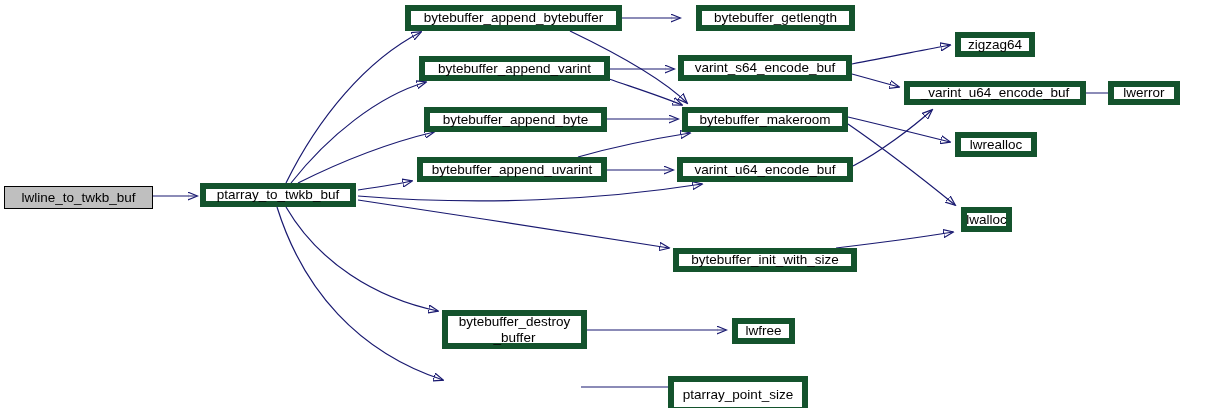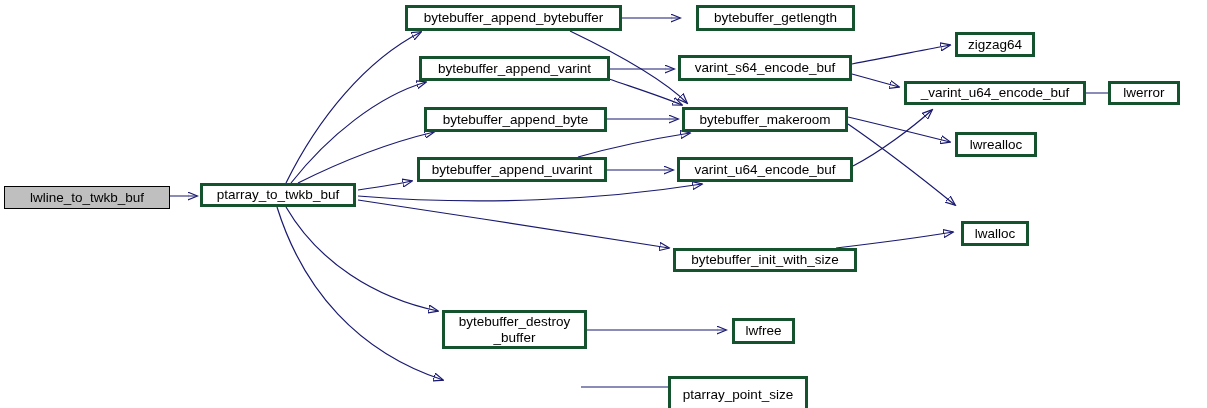--- a/index.html
+++ b/index.html
@@ -2,21 +2,21 @@
 <html><head>
 <meta charset="utf-8">
 <style>
   html,body{margin:0;padding:0;background:#ffffff;}
   body{font-family:"Liberation Sans", sans-serif;}
   #canvas{position:relative;width:1207px;height:408px;background:#ffffff;overflow:hidden;}
   #edges{position:absolute;left:0;top:0;width:1207px;height:408px;}
   #edges path{fill:none;stroke:#191970;stroke-width:1.2px;}
   .node{
     position:absolute;box-sizing:border-box;
-    background:#ffffff;border:3px solid #14532d;
+    background:#ffffff;border:6px solid #14532d;
     display:flex;align-items:center;justify-content:center;
     text-align:center;color:#000000;
     font-size:13.5px;line-height:1.12;white-space:pre-line;
     padding:0 2px;cursor:pointer;
   }
   .node.hl{background:#bfbfbf;border:1.4px solid #000000;}
 </style>
 </head>
 <body>
 
@@ -48,34 +48,34 @@
     <path marker-end="url(#arr)" d="M852,74 L899,87"></path>
     <path marker-end="url(#arr)" d="M1086,93 L1128,93"></path>
     <path marker-end="url(#arr)" d="M848,117 C882,125 918,134 950,142"></path>
     <path marker-end="url(#arr)" d="M848,124 C890,153 928,183 955,205"></path>
     <path marker-end="url(#arr)" d="M853,166 C880,152 912,128 932,110"></path>
     <path marker-end="url(#arr)" d="M836,248 C878,243 922,237 953,232"></path>
     <path marker-end="url(#arr)" d="M587,330 L726,330"></path>
     <path marker-end="url(#arr)" d="M581,387 L688,387"></path>
   </svg>
 
-  <div class="node hl" style="left:4px;top:186px;width:166px;height:23px">lwline_to_twkb_buf</div>
+  <div class="node hl" style="left:4px;top:186px;width:149px;height:23px">lwline_to_twkb_buf</div>
   <div class="node" style="left:200px;top:183px;width:156px;height:24px">ptarray_to_twkb_buf</div>
   <div class="node" style="left:405px;top:5px;width:217px;height:26px">bytebuffer_append_bytebuffer</div>
   <div class="node" style="left:696px;top:5px;width:159px;height:26px">bytebuffer_getlength</div>
   <div class="node" style="left:419px;top:56px;width:191px;height:25px">bytebuffer_append_varint</div>
   <div class="node" style="left:678px;top:55px;width:174px;height:26px">varint_s64_encode_buf</div>
   <div class="node" style="left:955px;top:32px;width:80px;height:25px">zigzag64</div>
   <div class="node" style="left:904px;top:81px;width:182px;height:24px">_varint_u64_encode_buf</div>
   <div class="node" style="left:1108px;top:81px;width:72px;height:24px">lwerror</div>
   <div class="node" style="left:424px;top:107px;width:183px;height:25px">bytebuffer_append_byte</div>
   <div class="node" style="left:682px;top:107px;width:166px;height:25px">bytebuffer_makeroom</div>
   <div class="node" style="left:955px;top:132px;width:82px;height:25px">lwrealloc</div>
   <div class="node" style="left:417px;top:157px;width:190px;height:25px">bytebuffer_append_uvarint</div>
   <div class="node" style="left:677px;top:157px;width:176px;height:25px">varint_u64_encode_buf</div>
-  <div class="node" style="left:961px;top:221px;width:68px;height:25px">lwalloc</div>
+  <div class="node" style="left:961px;top:207px;width:51px;height:25px">lwalloc</div>
   <div class="node" style="left:673px;top:248px;width:184px;height:24px">bytebuffer_init_with_size</div>
   <div class="node" style="left:442px;top:310px;width:145px;height:39px">bytebuffer_destroy
 _buffer</div>
   <div class="node" style="left:732px;top:318px;width:63px;height:26px">lwfree</div>
   <div class="node" style="left:668px;top:376px;width:140px;height:37px">ptarray_point_size</div>
 
 </div>
 
 </body></html>

